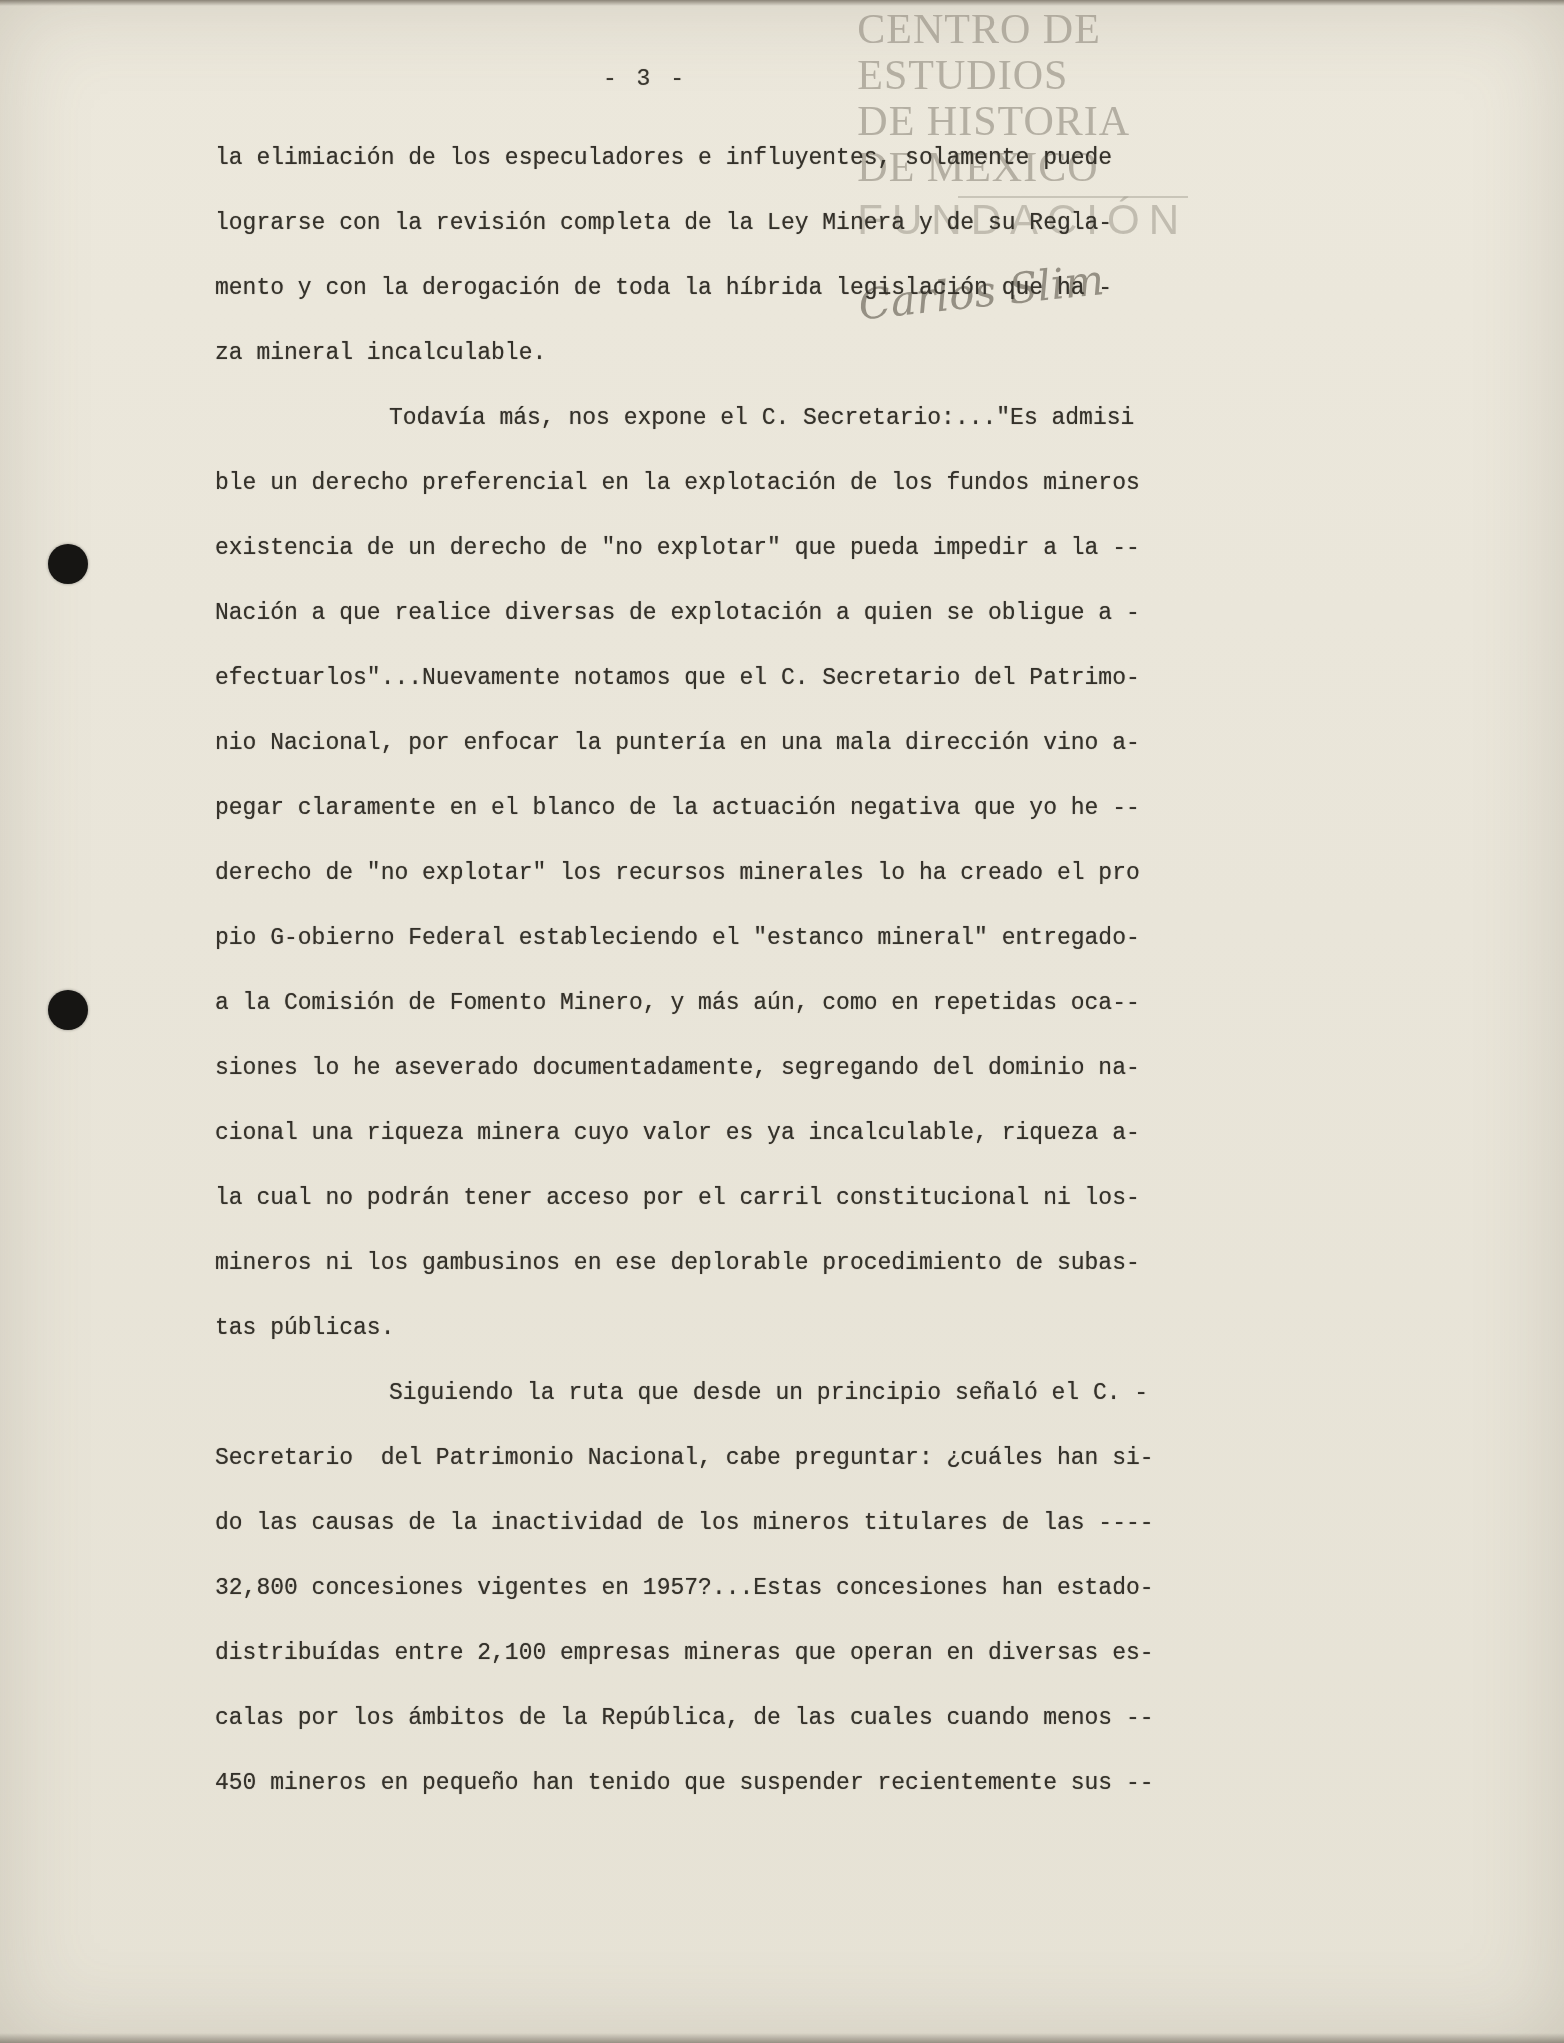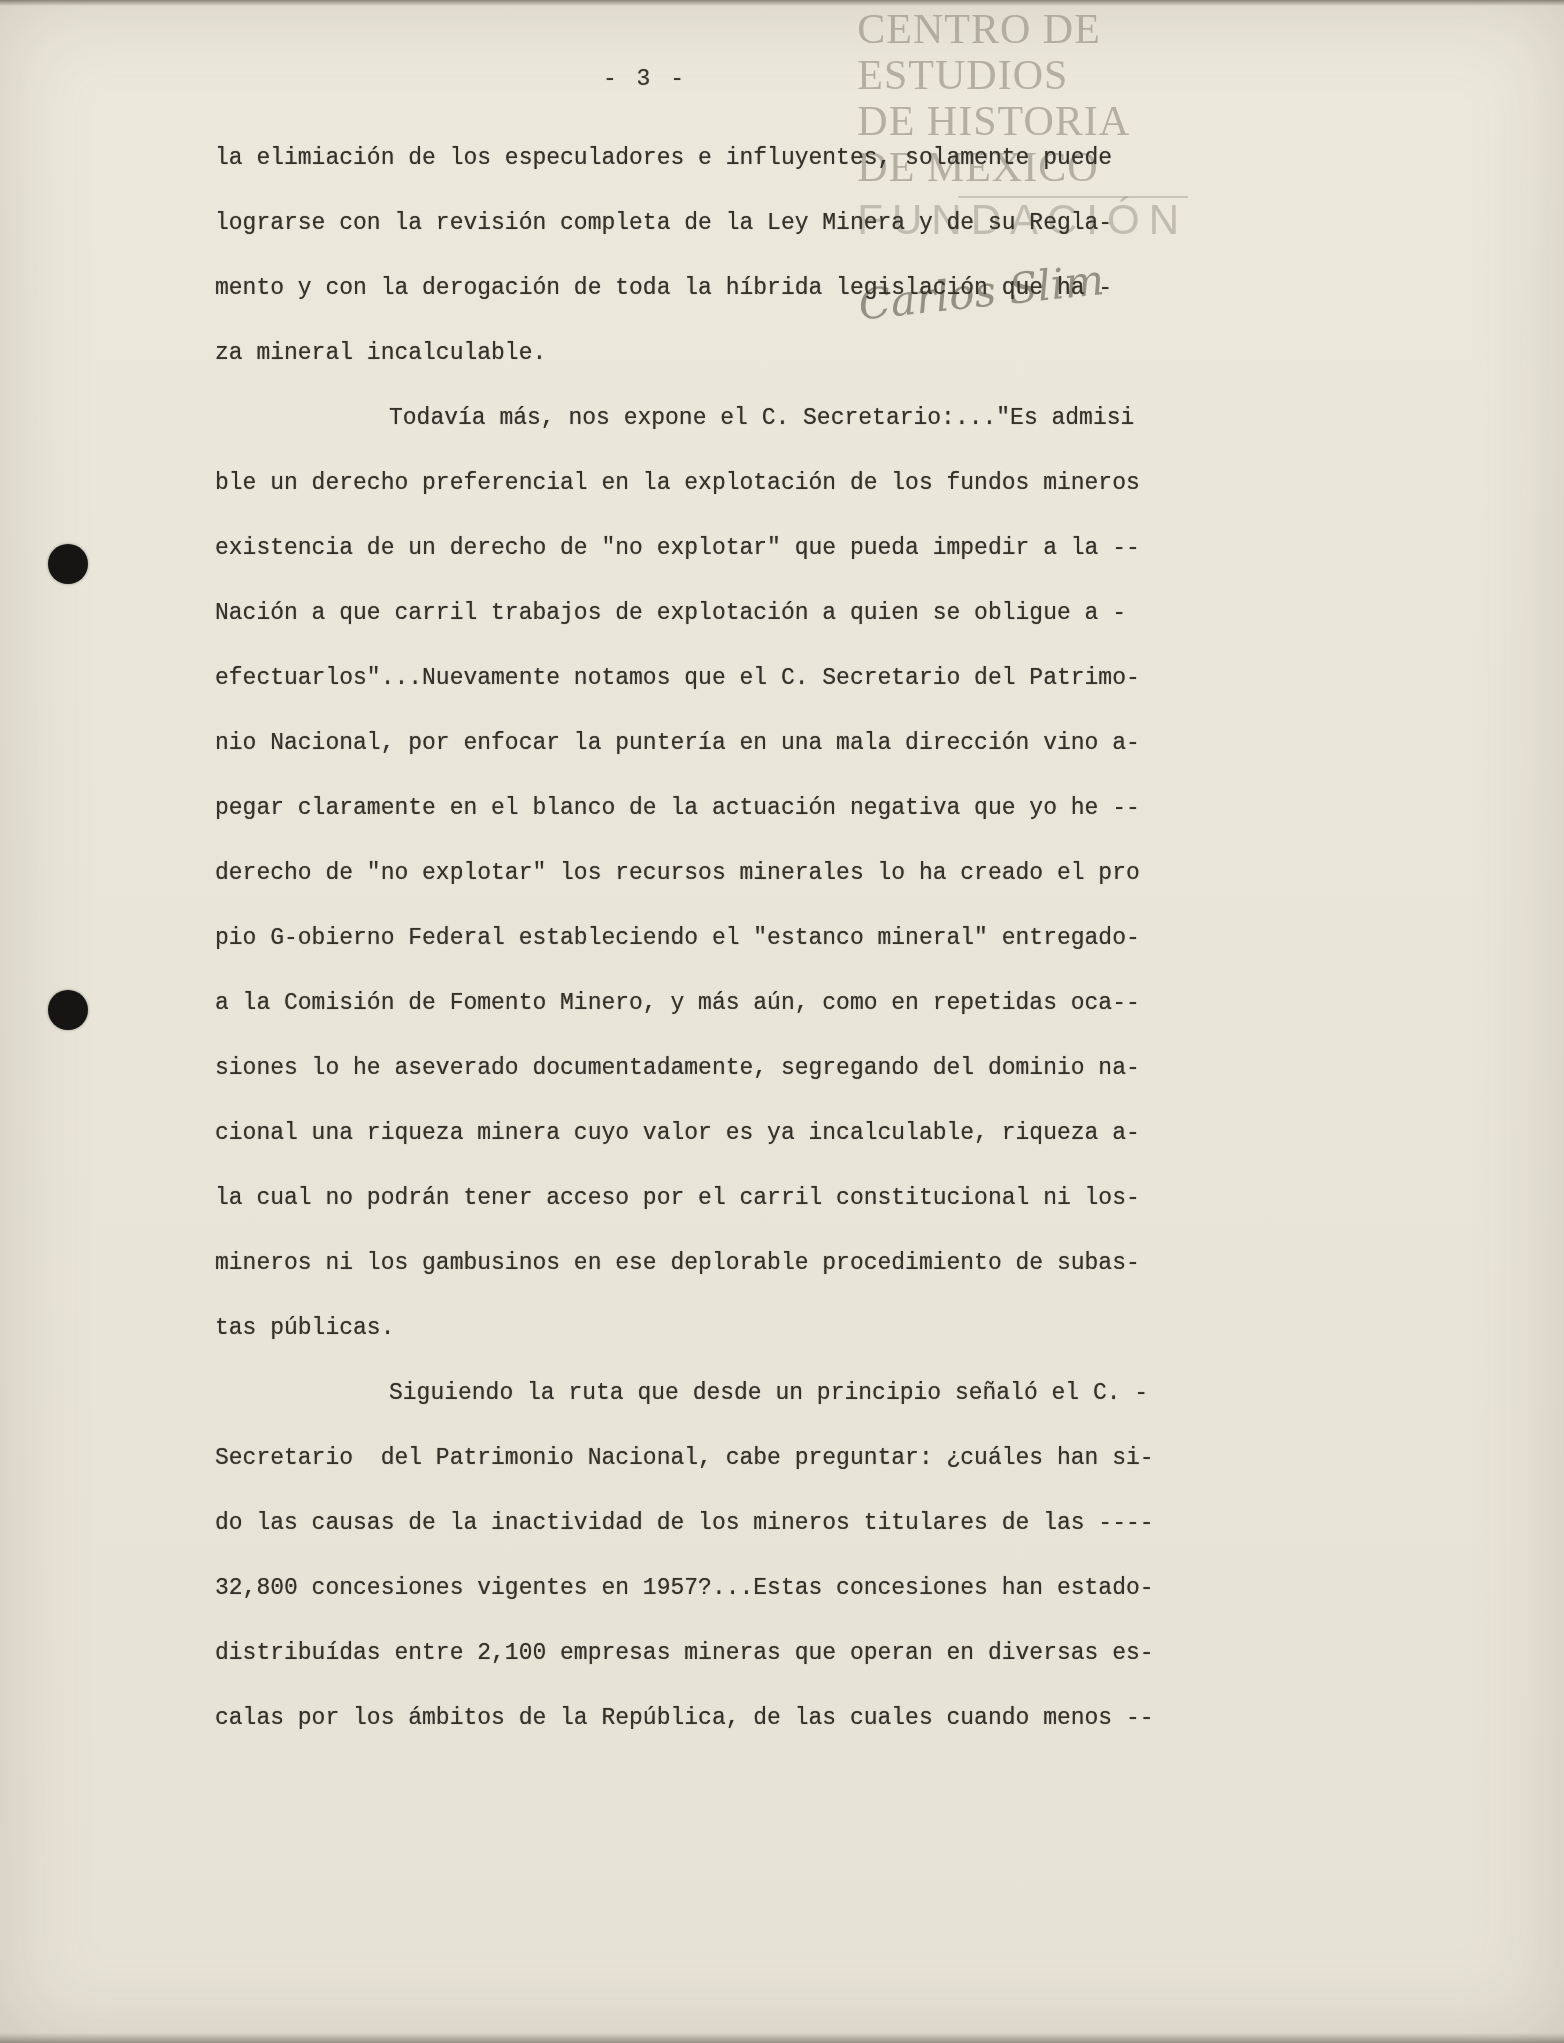--- a/index.html
+++ b/index.html
@@ -106,33 +106,34 @@
   <div class="pagenum">- 3 -</div>
 
   <div class="textblock">
     <div class="line">la elimiación de los especuladores e influyentes, solamente puede</div>
     <div class="line">lograrse con la revisión completa de la Ley Minera y de su Regla-</div>
     <div class="line">mento y con la derogación de toda la híbrida legislación que ha -</div>
     <div class="line">za mineral incalculable.</div>
     <div class="line indent">Todavía más, nos expone el C. Secretario:..."Es admisi</div>
     <div class="line">ble un derecho preferencial en la explotación de los fundos mineros</div>
     <div class="line">existencia de un derecho de "no explotar" que pueda impedir a la --</div>
-    <div class="line">Nación a que carril trabajos de explotación a quien se obligue a -</div>
+    <div class="line">Nación a que realice diversas de explotación a quien se obligue a -</div>
     <div class="line">efectuarlos"...Nuevamente notamos que el C. Secretario del Patrimo-</div>
     <div class="line">nio Nacional, por enfocar la puntería en una mala dirección vino a-</div>
     <div class="line">pegar claramente en el blanco de la actuación negativa que yo he --</div>
     <div class="line">derecho de "no explotar" los recursos minerales lo ha creado el pro</div>
     <div class="line">pio G-obierno Federal estableciendo el "estanco mineral" entregado-</div>
     <div class="line">a la Comisión de Fomento Minero, y más aún, como en repetidas oca--</div>
     <div class="line">siones lo he aseverado documentadamente, segregando del dominio na-</div>
     <div class="line">cional una riqueza minera cuyo valor es ya incalculable, riqueza a-</div>
     <div class="line">la cual no podrán tener acceso por el carril constitucional ni los-</div>
     <div class="line">mineros ni los gambusinos en ese deplorable procedimiento de subas-</div>
     <div class="line">tas públicas.</div>
     <div class="line indent">Siguiendo la ruta que desde un principio señaló el C. -</div>
     <div class="line">Secretario  del Patrimonio Nacional, cabe preguntar: ¿cuáles han si-</div>
     <div class="line">do las causas de la inactividad de los mineros titulares de las ----</div>
     <div class="line">32,800 concesiones vigentes en 1957?...Estas concesiones han estado-</div>
     <div class="line">distribuídas entre 2,100 empresas mineras que operan en diversas es-</div>
     <div class="line">calas por los ámbitos de la República, de las cuales cuando menos --</div>
+    <div class="line">450 mineros en pequeño han tenido que suspender recientemente sus --</div>
   </div>
 
 </div>
 
 </body></html>

